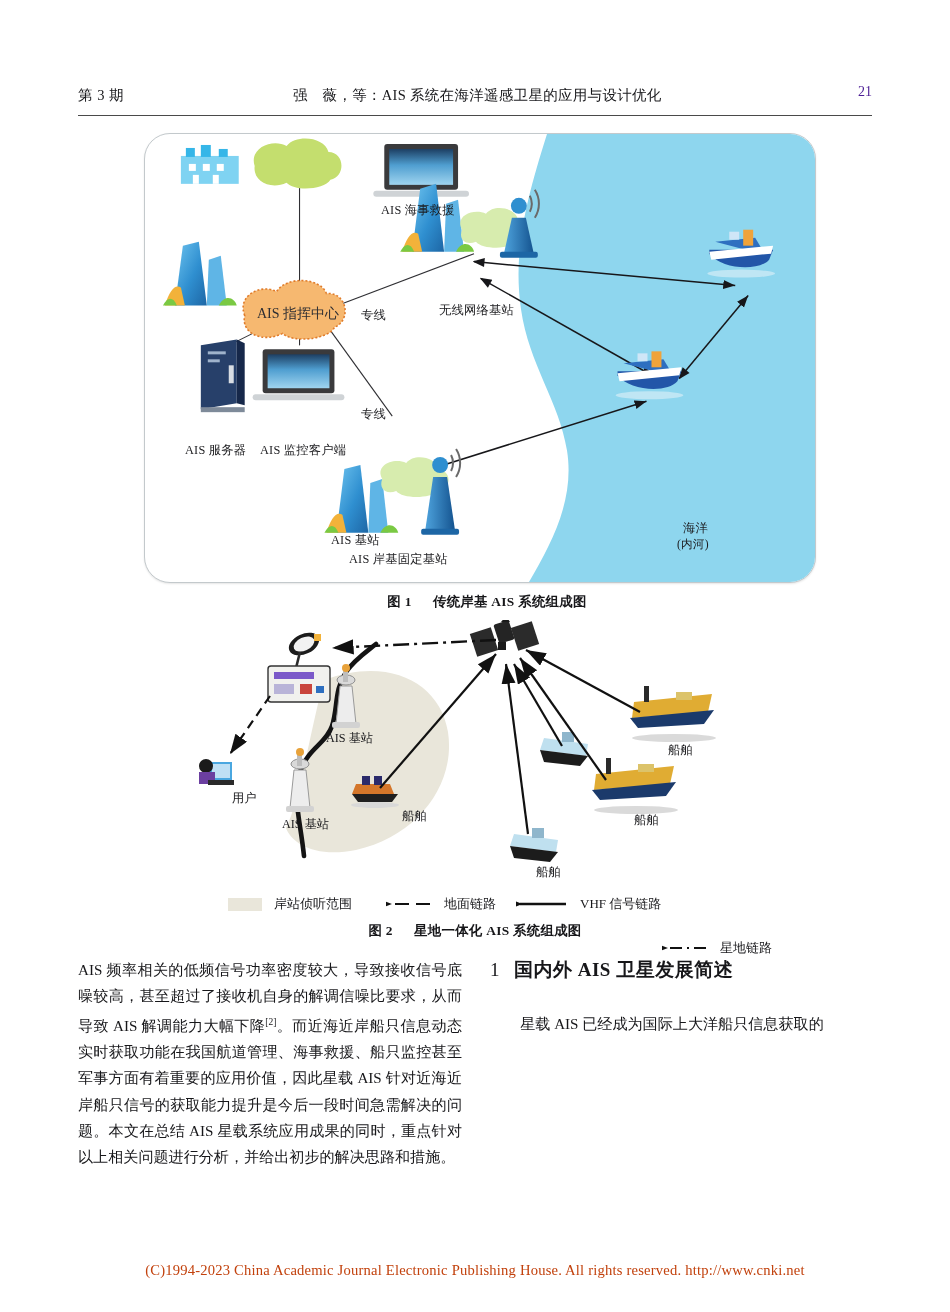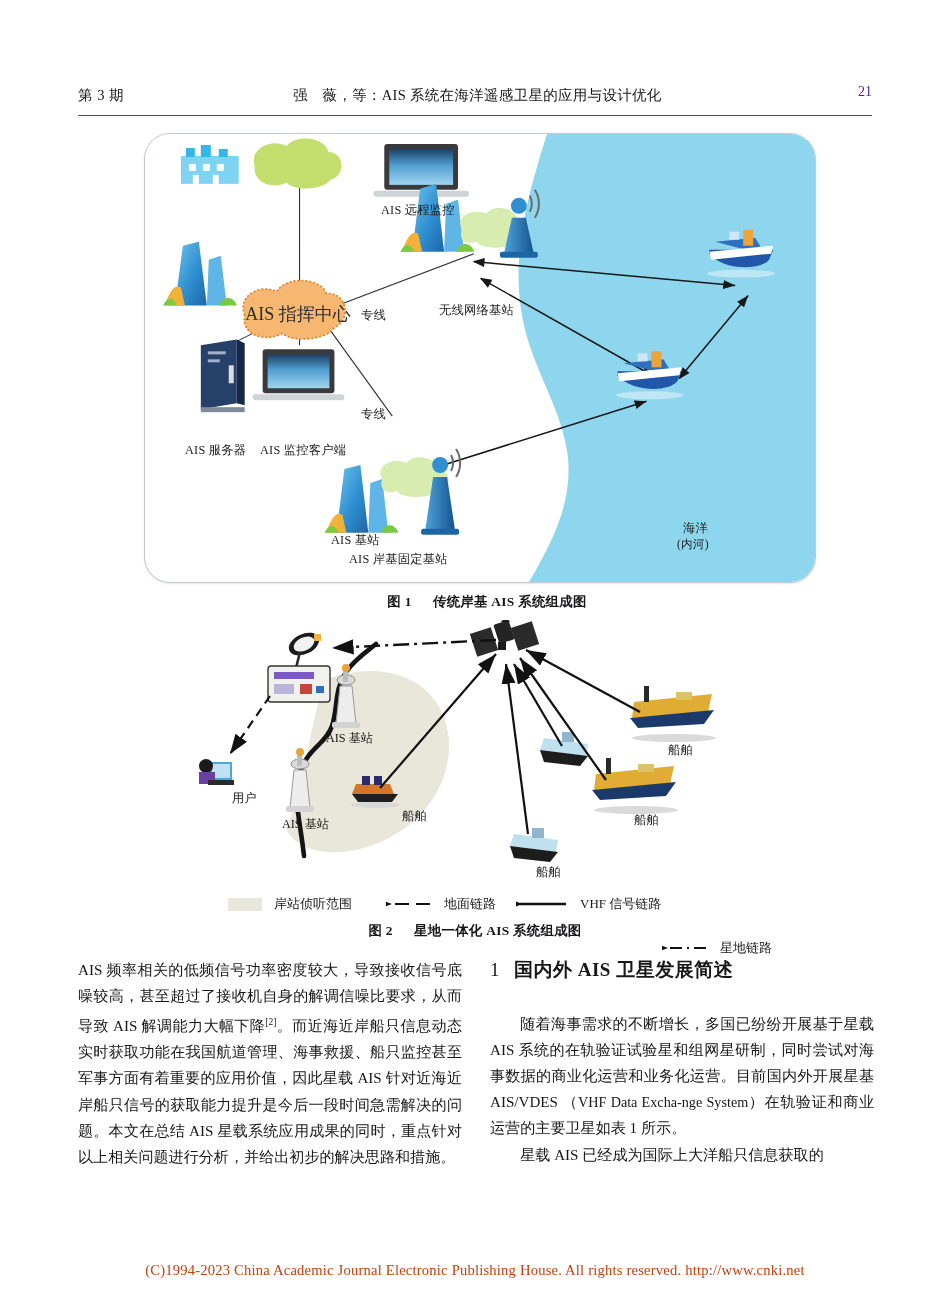--- a/index.html
+++ b/index.html
@@ -26,21 +26,21 @@
 
   .lbl{position:absolute;font-size:12.3px;white-space:nowrap;letter-spacing:.2px;color:#1b1b1e;}
   .lbl.sm{font-size:11.6px;}
 
   
   .blob{position:absolute;}
   .blob .txt{position:absolute;left:0;top:0;width:100%;height:100%;
              display:flex;align-items:center;justify-content:center;
              font-size:12.5px;color:#2e2e32;white-space:nowrap;}
   .blob.green .txt{color:#2a2a2d;}
-  .blob.orange .txt{font-size:18px;}
+  .blob.orange .txt{font-size:14px;}
 
   
   .fig2{position:absolute;left:196px;top:620px;width:558px;height:262px;background:#fff;}
   .fig2 svg{position:absolute;inset:0;}
   .f2lbl{position:absolute;font-size:12.2px;white-space:nowrap;color:#17171a;}
 
   .legend{position:absolute;left:228px;top:891px;width:510px;height:20px;}
   .legend .li{position:absolute;top:4px;display:flex;align-items:center;gap:12px;font-size:13px;white-space:nowrap;}
   .swatch{width:34px;height:13px;background:#e9e6da;display:inline-block;}
 
@@ -215,21 +215,21 @@
         <g>
           <path d="M480,230 l40,-4 l6,10 l-8,4 z" fill="#2e6fc0"></path>
           <rect x="508" y="218" width="10" height="16" fill="#f0a33a"></rect>
           <rect x="494" y="220" width="10" height="8" fill="#cfe6f7"></rect>
           <path d="M474,242 C486,258 524,260 534,248 L538,238 L474,238 Z" fill="#2256a8"></path>
           <path d="M474,240 L538,234 L536,242 L476,248 Z" fill="#fff"></path>
           <ellipse cx="506" cy="262" rx="34" ry="4" fill="#bfe6f4"></ellipse>
         </g>
       </svg>
 
-      <div class="lbl" style="left:236px;top:68px;">AIS 远程监控</div>
+      <div class="lbl" style="left:236px;top:68px;">AIS 海事救援</div>
       <div class="lbl" style="left:294px;top:168px;">无线网络基站</div>
       <div class="blob orange" style="left:98px;top:150px;width:110px;height:60px;">
         <span class="txt">AIS 指挥中心</span>
       </div>
       <div class="lbl" style="left:216px;top:173px;">专线</div>
       <div class="lbl" style="left:216px;top:272px;">专线</div>
       <div class="lbl" style="left:40px;top:308px;">AIS 服务器</div>
       <div class="lbl" style="left:115px;top:308px;">AIS 监控客户端</div>
       <div class="lbl" style="left:186px;top:398px;">AIS 基站</div>
       <div class="lbl" style="left:204px;top:417px;">AIS 岸基固定基站</div>
@@ -407,19 +407,18 @@
   </div>
 
   <div class="col colL">
     <p><span>AIS 频率相关的低频信号功率密度较大，导致接收信号底噪较高，甚至超过了接收机自身的解调信噪比要求，从而导致 AIS 解调能力大幅下降</span><sup class="sup">[2]</sup><span>。而近海近岸船只信息动态实时获取功能在我国航道管理、海事救援、船只监控甚至军事方面有着重要的应用价值，因此星载 AIS 针对近海近岸船只信号的获取能力提升是今后一段时间急需解决的问题。本文在总结 AIS 星载系统应用成果的同时，重点针对以上相关问题进行分析，并给出初步的解决思路和措施。</span></p>
   </div>
 
   <div class="col colR">
     <h2 class="h2">
       <span class="num">1</span><span>国内外 AIS 卫星发展简述</span>
     </h2>
-    <p class="indent"><span>随着海事需求的不断增长，多国已纷纷开展基于星载 AIS 系统的在轨验证试验星和组网星研制，同时尝试对海事数据的商业化运营和业务化运营。目前国内外开展星基 AIS/VDES </span><span>（</span><span class="smallcaps">VHF Data Excha-nge System</span><span>）</span><span>在轨验证和商业运营的主要卫星如表 1 所示。</span></p>
     <p class="indent">星载 AIS 已经成为国际上大洋船只信息获取的</p>
   </div>
 
   <div class="footer">(C)1994-2023 China Academic Journal Electronic Publishing House. All rights reserved.    http://www.cnki.net</div>
 
 </div>
 
 </body></html>

